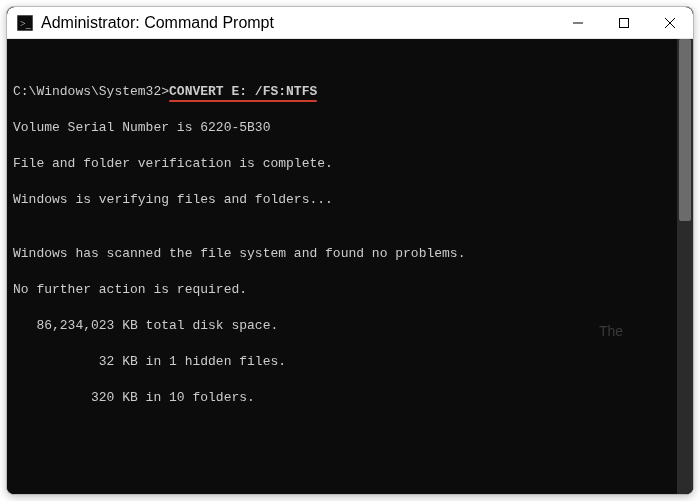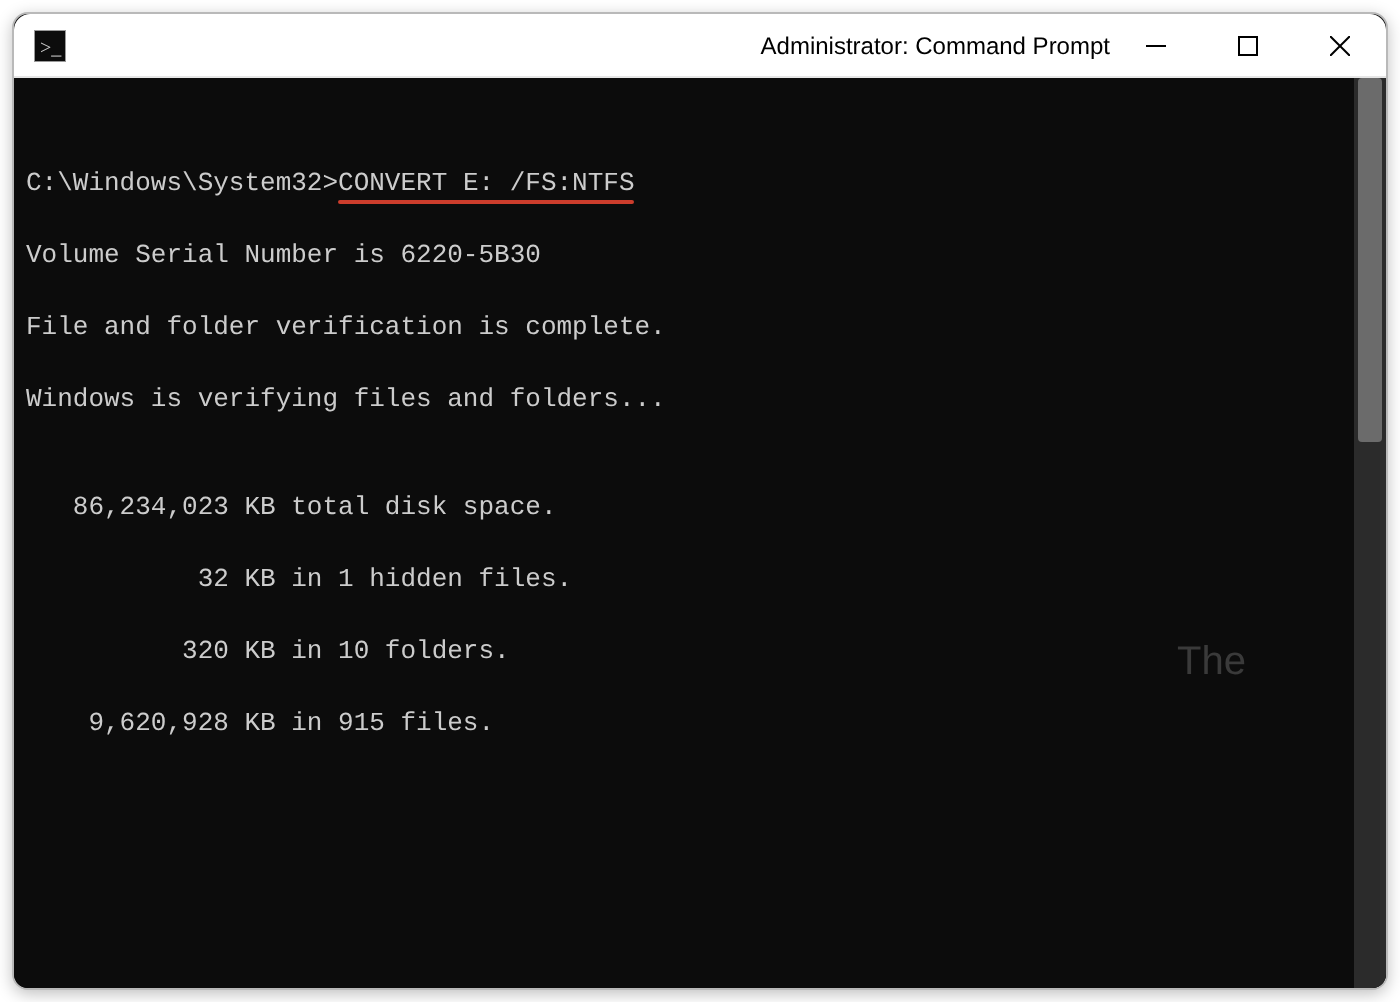--- a/index.html
+++ b/index.html
@@ -9,39 +9,39 @@
     background: #0c0c0c; border: 1px solid #b9b9b9; border-radius: 8px;
     box-shadow: 0 2px 8px rgba(0,0,0,0.25);
     display: flex; flex-direction: column; overflow: hidden;
   }
   .titlebar {
     height: 32px; background: #ffffff; display: flex; align-items: center;
     padding-left: 10px; color: #000; border-bottom: 1px solid #e6e6e6;
     border-top-left-radius: 8px; border-top-right-radius: 8px;
   }
   .titlebar .icon { width: 16px; height: 16px; margin-right: 8px; }
-  .titlebar .title { font-size: 12px; flex: 1; white-space: nowrap; text-align: right; }
+  .titlebar .title { font-size: 16px; flex: 1; white-space: nowrap; }
   .winbtns { display: flex; height: 100%; }
   .winbtn { width: 46px; display: flex; align-items: center; justify-content: center; }
   .winbtn svg { width: 10px; height: 10px; stroke: #000; stroke-width: 1; fill: none; }
   .terminal {
     flex: 1; background: #0c0c0c; color: #cccccc;
     font-family: Consolas, "Courier New", monospace; font-size: 13px;
     line-height: 18px; padding: 8px 0 0 6px; white-space: pre; overflow: hidden; position: relative;
   }
   .line { white-space: pre; }
-  .underline-red { position: relative; display: inline-block; }
+  .underline-red { position: relative; display: inline-block; font-weight: bold; }
   .underline-red::after {
     content: ""; position: absolute; left: 0; right: 0; bottom: -1px; height: 2px;
     background: #cc3d2c; border-radius: 2px;
   }
   @keyframes blink { 50% { opacity: 0; } }
   .scrollbar { position:absolute; right:0; top:32px; bottom:0; width:16px; background:#2b2b2b; }
   .scrollbar .thumb { position:absolute; left:2px; right:2px; top:0; height:40%; background:#6b6b6b; border-radius:2px; }
-  .watermark { position:absolute; right:70px; top:222px; color:#3a3a3a; font-family:"Segoe UI",sans-serif; font-size:20px; line-height:20px; text-align:left; pointer-events:none; }
+  .watermark { position:absolute; right:70px; top:222px; color:#3a3a3a; font-family:"Segoe UI",sans-serif; font-size:14px; line-height:20px; text-align:left; pointer-events:none; }
   .watermark .logo { position:absolute; left:108px; top:4px; width:18px; height:18px; }
   .watermark .logo div { position:absolute; width:8px; height:8px; }
   .watermark .tl{ background:#0078d4; left:0; top:0;} .watermark .tr{ background:#00a4ef; left:10px; top:0;}
   .watermark .bl{ background:#0052a3; left:0; top:10px;} .watermark .br{ background:#0078d4; left:10px; top:10px;}
 </style>
 </head>
 <body>
 
 <div class="window">
   <div class="titlebar">
@@ -72,24 +72,25 @@
     </div>
   </div>
 
   <div class="terminal">
 <div class="line"></div>
 <div class="line"><span>C:\Windows\System32&gt;</span><span class="underline-red">CONVERT E: /FS:NTFS</span></div>
 <div class="line">Volume Serial Number is 6220-5B30</div>
 <div class="line">File and folder verification is complete.</div>
 <div class="line">Windows is verifying files and folders...</div>
 <div class="line"></div>
+<div class="line">Windows has scanned the file system and found no problems.</div>
+<div class="line">No further action is required.</div>
 <div class="line">   86,234,023 KB total disk space.</div>
 <div class="line">           32 KB in 1 hidden files.</div>
 <div class="line">          320 KB in 10 folders.</div>
-<div class="line">    9,620,928 KB in 915 files.</div>
 
 <div class="line"></div>
 
 
 
 <div class="line"></div>
 
 
 
 

